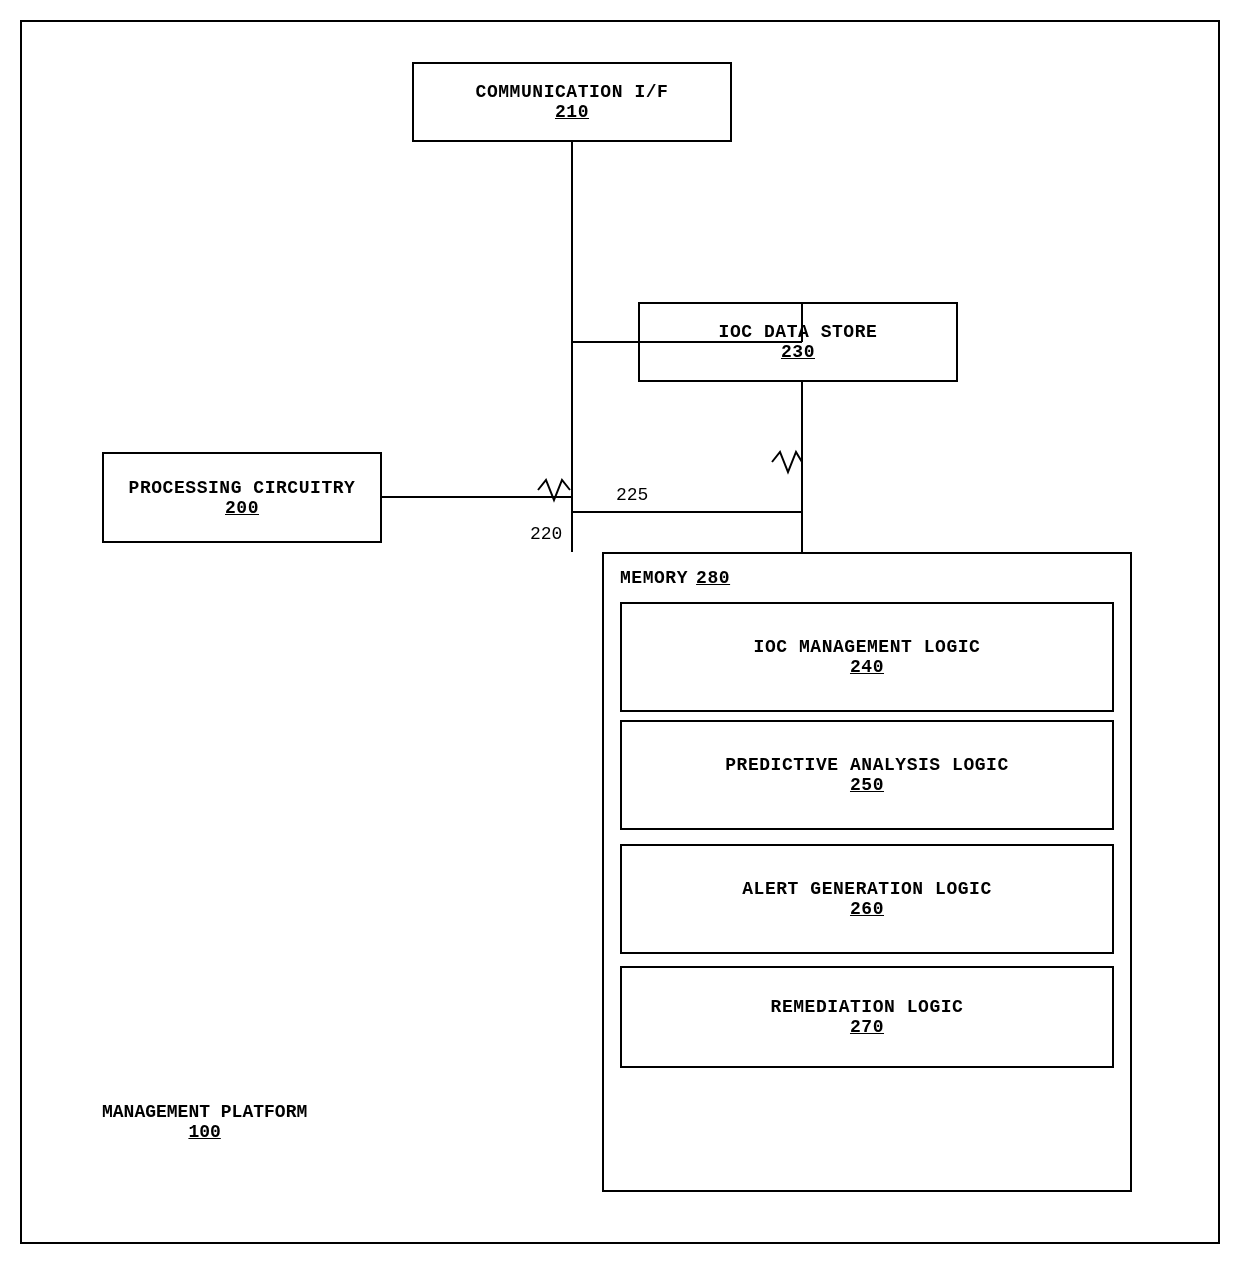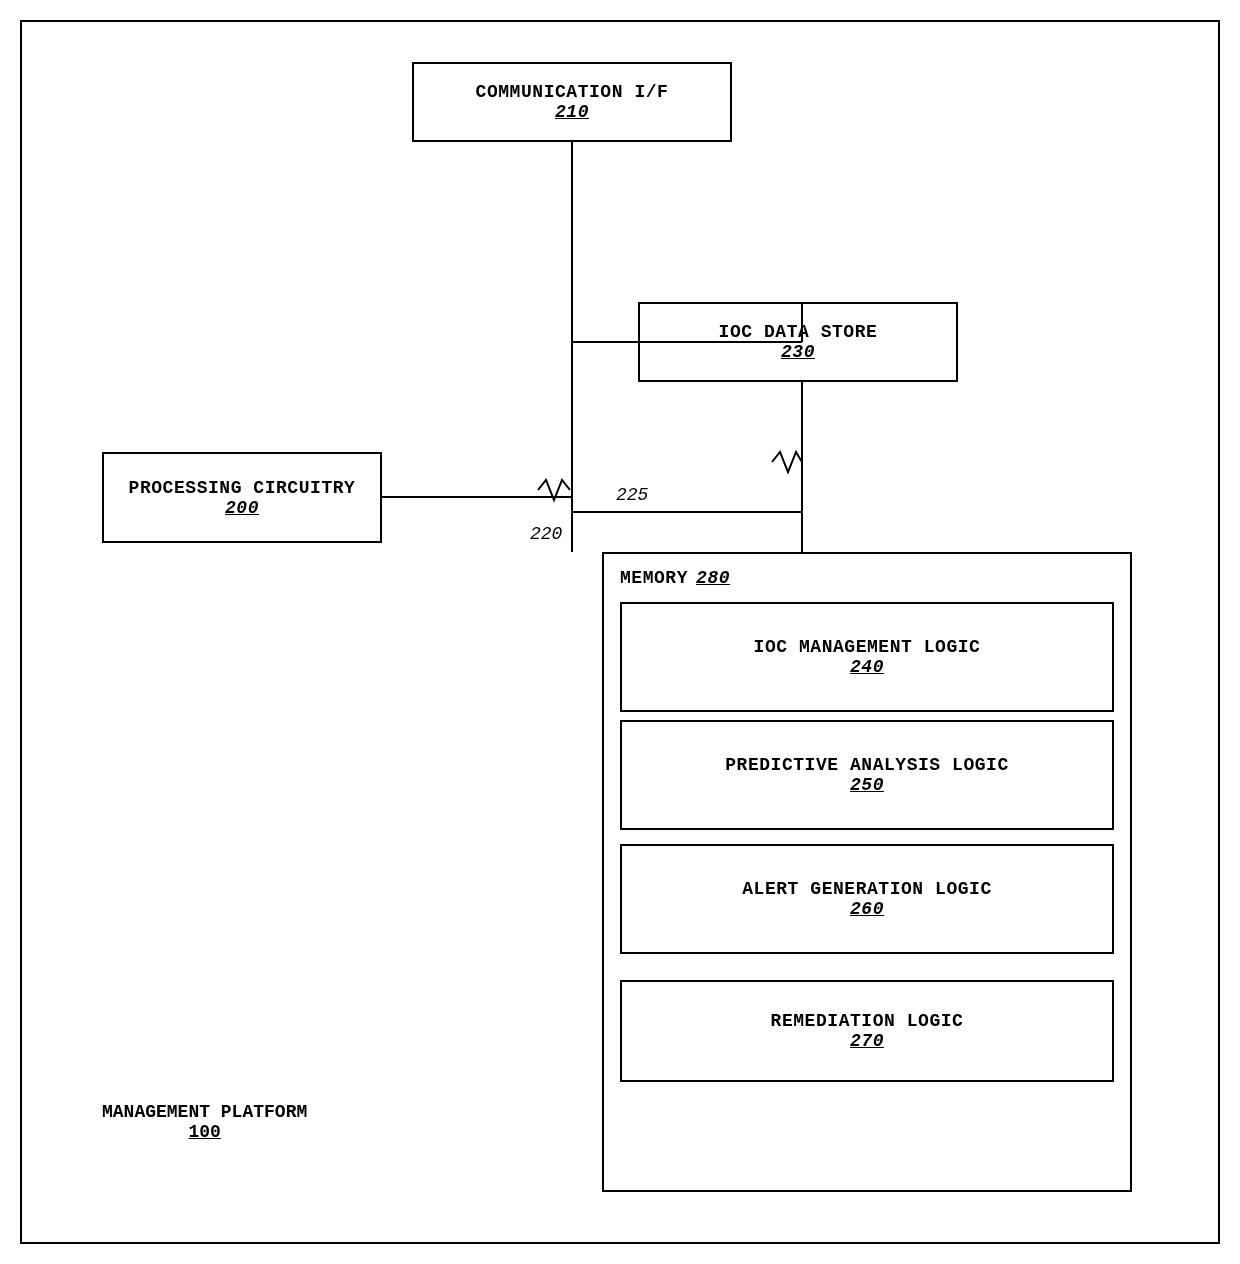--- a/index.html
+++ b/index.html
@@ -26,33 +26,31 @@
       flex-direction: column;
       align-items: center;
       justify-content: center;
       text-align: left;
       font-size: 18px;
       font-weight: bold;
       letter-spacing: 0.03em;
     }
     .box .ref {
       text-decoration: underline;
-      font-style: italic;
     }
     
     .lines-svg {
       position: absolute;
       top: 0; left: 0;
       width: 100%;
       height: 100%;
       pointer-events: none;
     }
     .label-italic {
       position: absolute;
-      font-style: italic;
       font-family: 'Courier New', Courier, monospace;
       font-size: 18px;
     }
     .management-label {
       position: absolute;
       font-family: 'Courier New', Courier, monospace;
       font-size: 18px;
       font-weight: bold;
       text-align: center;
     }
@@ -89,21 +87,21 @@
     <div class="box" style="position: relative; left: auto; top: auto; width: 100%; height: 110px; margin-bottom: 8px; flex-shrink: 0;">
       <span>IOC MANAGEMENT LOGIC</span>
       <span class="ref">240</span>
     </div>
 
     <div class="box" style="position: relative; left: auto; top: auto; width: 100%; height: 110px; margin-bottom: 14px; flex-shrink: 0;">
       <span>PREDICTIVE ANALYSIS LOGIC</span>
       <span class="ref">250</span>
     </div>
 
-    <div class="box" style="position: relative; left: auto; top: auto; width: 100%; height: 110px; margin-bottom: 26px; flex-shrink: 0;">
+    <div class="box" style="position: relative; left: auto; top: auto; width: 100%; height: 110px; margin-bottom: 12px; flex-shrink: 0;">
       <span>ALERT GENERATION LOGIC</span>
       <span class="ref">260</span>
     </div>
 
     <div class="box" style="position: relative; left: auto; top: auto; width: 100%; height: 102px; flex-shrink: 0;">
       <span>REMEDIATION LOGIC</span>
       <span class="ref">270</span>
     </div>
   </div>
 

